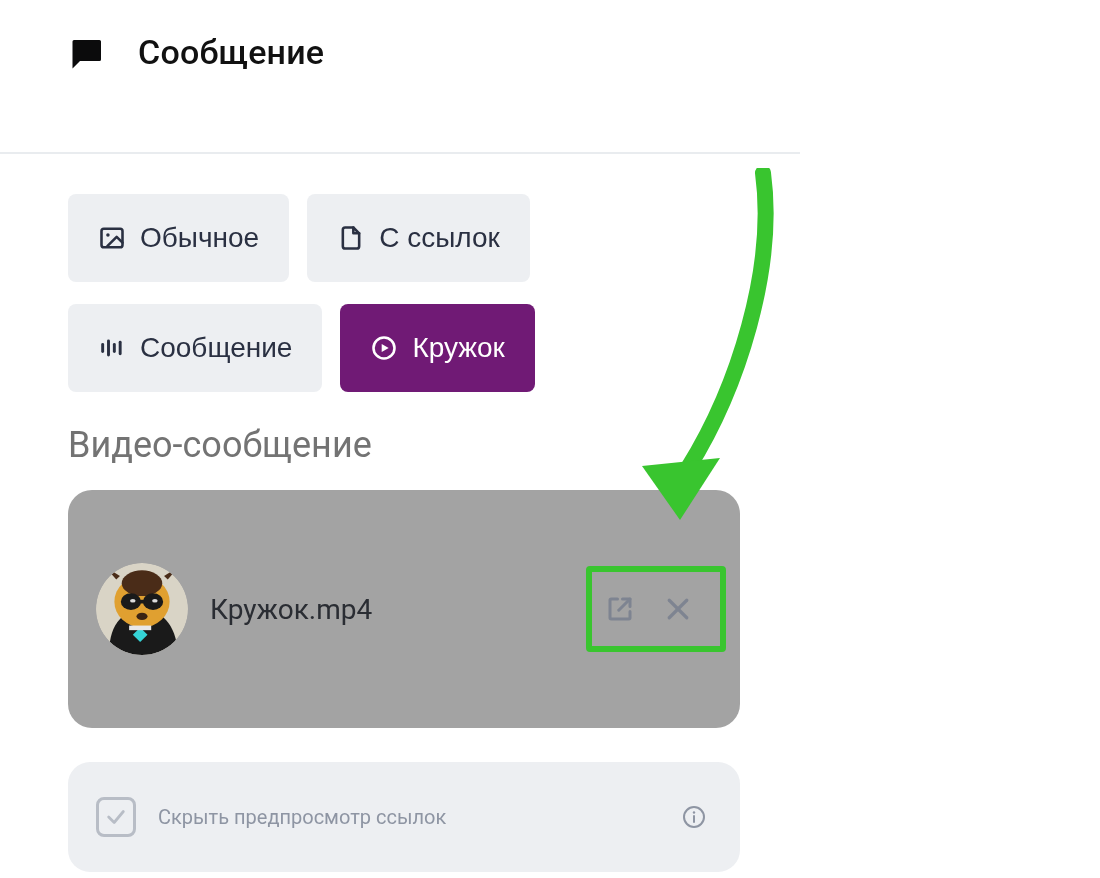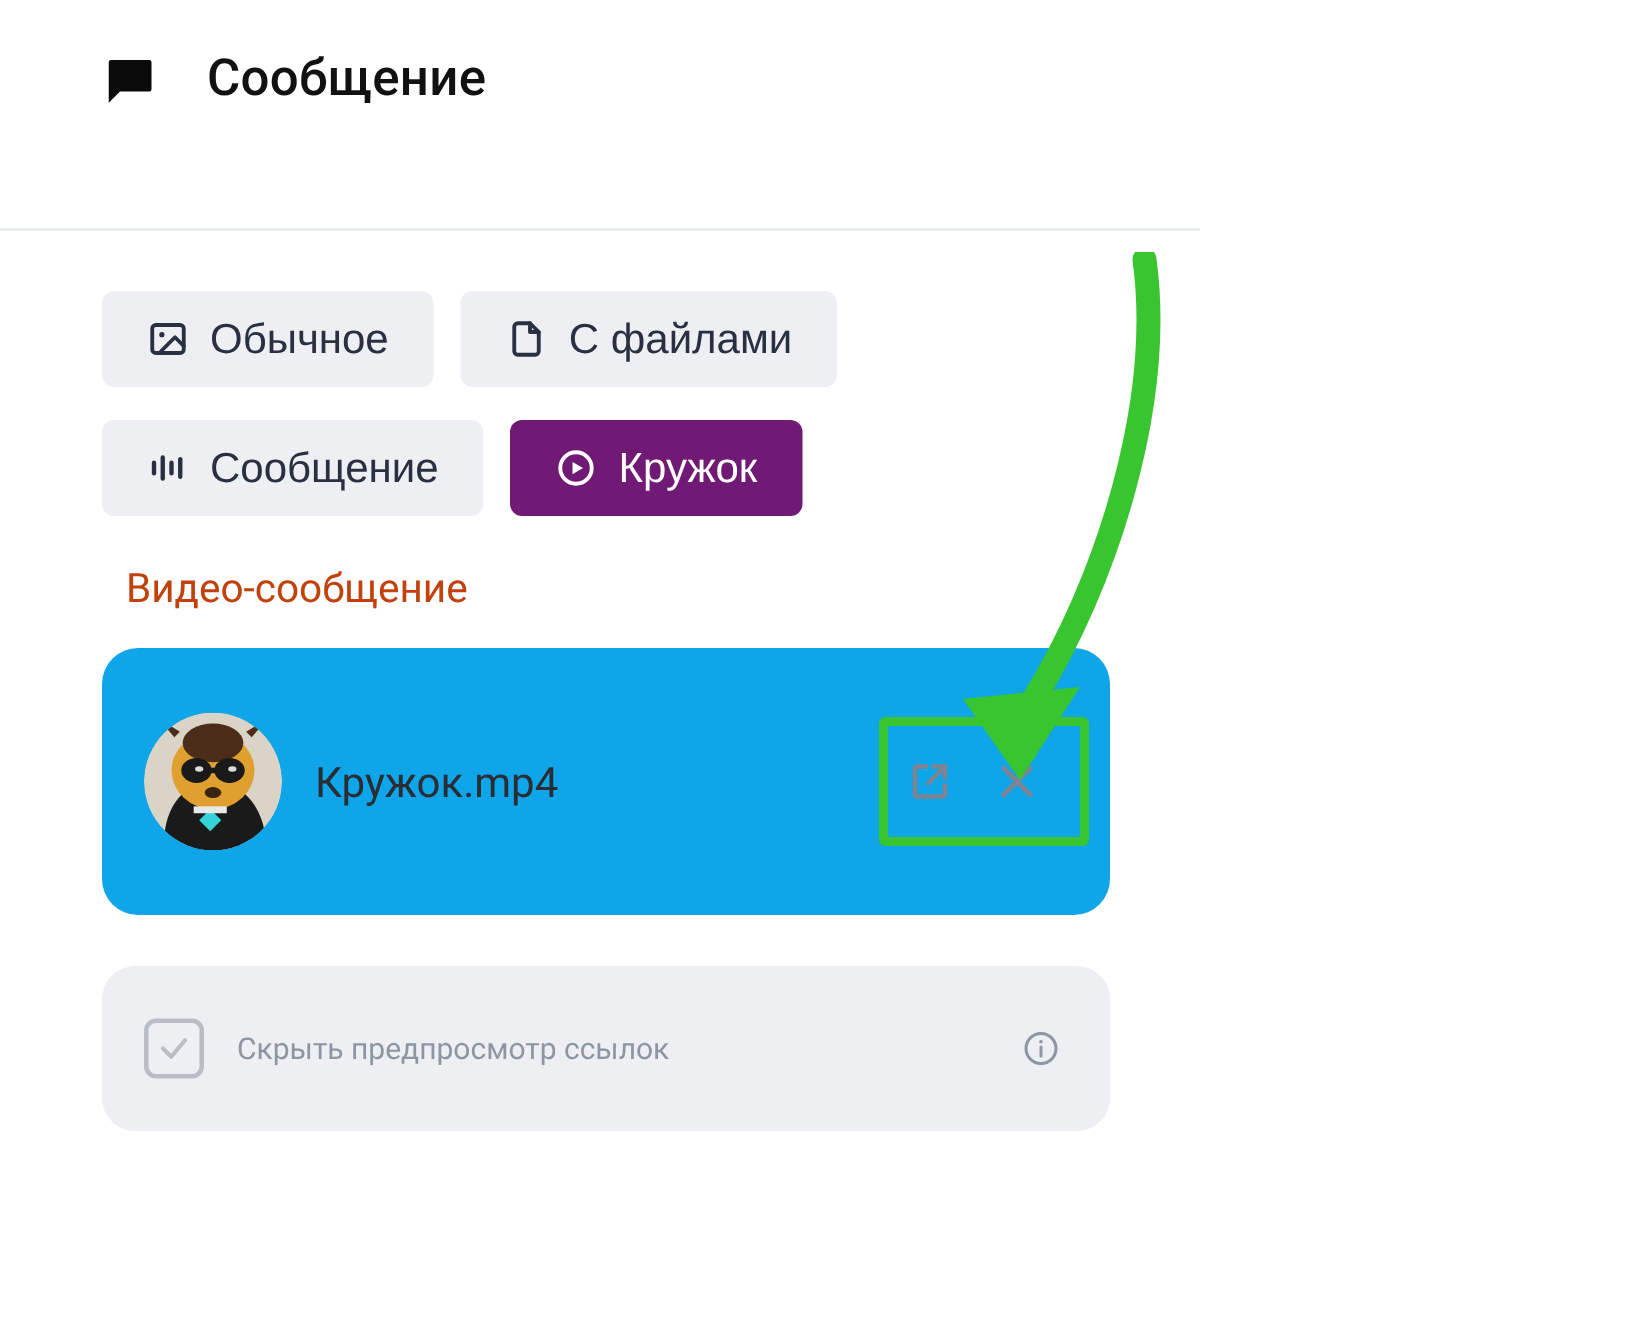--- a/index.html
+++ b/index.html
@@ -52,46 +52,46 @@
     gap:18px;
     margin-bottom:22px;
   }
   .pill {
     display:inline-flex;
     align-items:center;
     gap:14px;
     background:#edeff2;
     border:none;
     border-radius:8px;
-    padding:16px 30px;
+    padding:28px 30px;
     font-size:28px;
     font-weight:400;
     color:#2a3042;
     cursor:pointer;
   }
   .pill.active {
     background:#701a75;
     color:#fff;
   }
   .pill .pill-icon { width:28px; height:28px; flex:0 0 auto; }
   .pill.active .pill-icon{ color:#fff; stroke:#fff;}
   .pill .pill-icon svg{display:block;}
 
   .section-label{
-    font-size:27px;
-    color:#c2410c;
-    margin: 32px 0 24px 16px;
+    font-size:36px;
+    color:#737373;
+    margin: 32px 0 24px 0;
     font-weight:400;
   }
 
   
   .file-card{
     width:672px;
-    height:178px;
-    background:#0ea5e9;
+    height:238px;
+    background:#a3a3a3;
     border-radius:24px;
     padding:0 28px 0 28px;
     display:flex;
     align-items:center;
     gap:22px;
     position:relative;
   }
   .avatar{
     width:92px;height:92px;border-radius:50%;
     overflow:hidden;
@@ -203,21 +203,21 @@
       </span>
       <span>Обычное</span>
     </button>
     <button class="pill">
       <span class="pill-icon">
         <svg viewBox="0 0 24 24" fill="none" stroke="currentColor" stroke-width="2.2" stroke-linecap="round" stroke-linejoin="round">
             <path d="M14 3H7a2 2 0 0 0-2 2v14a2 2 0 0 0 2 2h10a2 2 0 0 0 2-2V8z"></path>
             <path d="M14 3v5h5"></path>
           </svg>
       </span>
-      <span>С файлами</span>
+      <span>С ссылок</span>
     </button>
   </div>
 
   <div class="pill-row">
     <button class="pill">
       <span class="pill-icon">
         <svg viewBox="0 0 24 24" fill="none" stroke="currentColor" stroke-width="2.5" stroke-linecap="round">
             <line x1="4" y1="9" x2="4" y2="15"></line>
             <line x1="9" y1="6" x2="9" y2="18"></line>
             <line x1="14" y1="9" x2="14" y2="15"></line>

